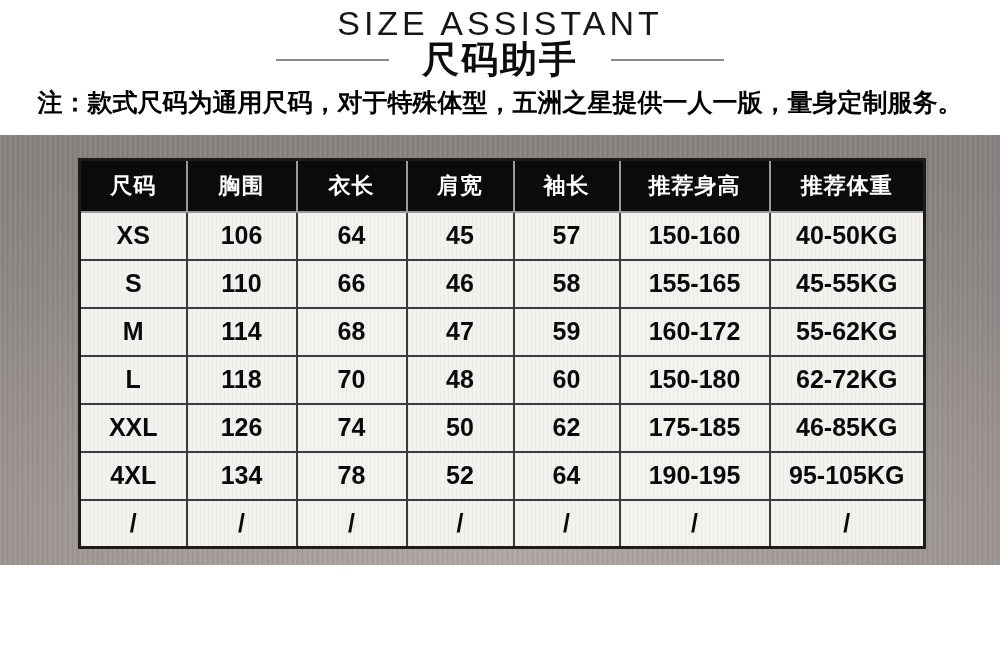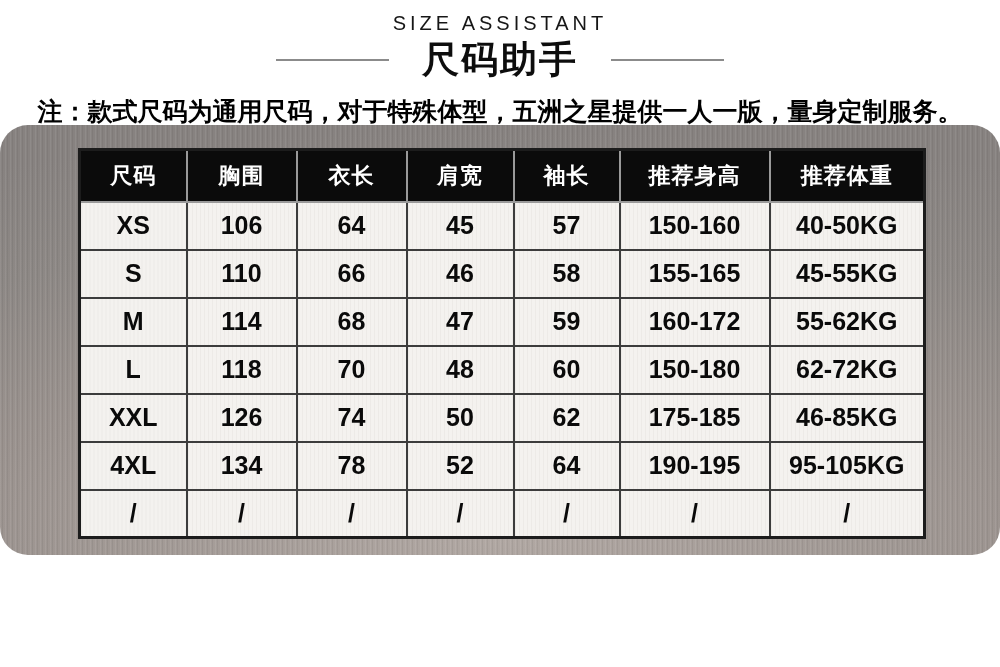--- a/index.html
+++ b/index.html
@@ -7,49 +7,48 @@
     position:relative;width:1000px;height:667px;overflow:hidden;
     background:#ffffff;font-family:"Liberation Sans",sans-serif;
     -webkit-font-smoothing:antialiased;
   }
   
   .top-band{
     position:absolute;top:0;left:0;width:1000px;height:125px;
     background:var(--band-bg,#ffffff);text-align:center;
   }
   .title-en{
-    margin-top:7px;font-size:20px;line-height:32px;letter-spacing:4px;
+    margin-top:7px;font-size:34px;line-height:32px;letter-spacing:4px;
     color:var(--title-text,#161616);font-family:"Liberation Sans",sans-serif;
   }
   .title-zh-row{
     display:flex;align-items:center;justify-content:center;gap:33px;
     height:40px;margin-top:1px;
   }
   .divider-line{
     width:113px;height:2px;background:var(--divider-line,#8b8b8b);
   }
   .title-zh{
     font-family:"Liberation Serif","DejaVu Serif",serif;font-weight:bold;
     font-size:37px;color:#0d0d0d;letter-spacing:2px;white-space:nowrap;
   }
   .note{
-    margin-top:16px;font-family:"Liberation Serif","DejaVu Serif",serif;
+    margin-top:7px;font-family:"Liberation Serif","DejaVu Serif",serif;
     font-weight:bold;font-size:25px;line-height:32px;color:#000000;white-space:nowrap;
   }
   
   .metal{
-    position:absolute;top:125px;left:0;width:1000px;height:430px;
+    position:absolute;top:135px;left:0;width:1000px;height:430px;
     background-image:
       repeating-linear-gradient(90deg,
         rgba(255,255,255,0.07) 0px, rgba(255,255,255,0.07) 1px,
         rgba(0,0,0,0.055) 2px, rgba(0,0,0,0.055) 3px,
         transparent 3px, transparent 5px),
       radial-gradient(ellipse 120% 95% at 50% 96%,
         var(--metal-light,#b1a8a3) 0%, #9b938f 45%, #8d8885 75%, var(--metal-dark,#878280) 100%);
-    border-radius: 28px;
   }
   
   .size-table{
     position:absolute;left:78px;top:23px;width:845px;
     border-collapse:collapse;table-layout:fixed;
     border:3px solid #1c1c1c;
   }
   .size-table col.c1{width:107px}
   .size-table col.c2{width:110px}
   .size-table col.c3{width:110px}

